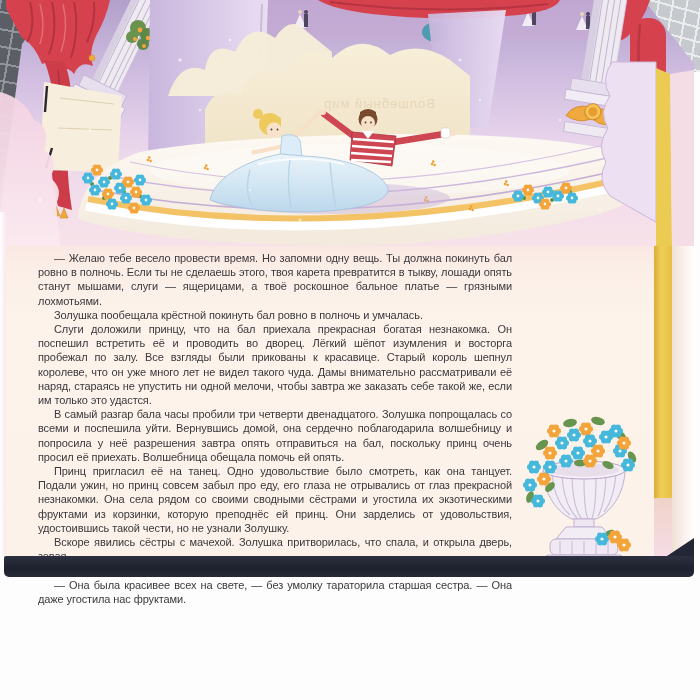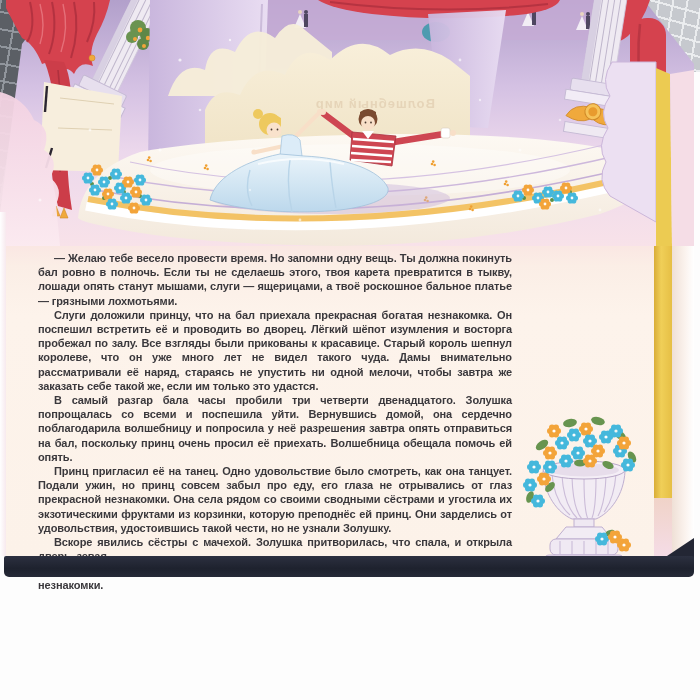--- a/index.html
+++ b/index.html
@@ -1,17 +1,17 @@
 <!DOCTYPE html>
 <html><head>
 <meta charset="utf-8">
 <style>
   html,body{margin:0;padding:0;}
   body{width:700px;height:700px;background:#fcfbfa;font-family:"Liberation Sans","DejaVu Sans",sans-serif;}
-  .photo{position:relative;width:700px;height:700px;overflow:hidden;background:#fdfdfd;font-weight:bold;}
+  .photo{position:relative;width:700px;height:700px;overflow:hidden;background:#fdfdfd;}
 
   
   .grid-tl{position:absolute;left:0;top:0;width:66px;height:220px;z-index:0;
     background-color:#5b5f65;
     background-image:repeating-linear-gradient(100deg,rgba(150,155,162,.9) 0 2px,transparent 2px 17px),
                      repeating-linear-gradient(10deg,rgba(150,155,162,.9) 0 2px,transparent 2px 17px);}
   .grid-tr{position:absolute;right:0;top:0;width:56px;height:72px;z-index:0;
     background-color:#c6c9ce;
     background-image:repeating-linear-gradient(100deg,rgba(236,238,240,.95) 0 2px,transparent 2px 14px),
                      repeating-linear-gradient(15deg,rgba(236,238,240,.95) 0 2px,transparent 2px 14px);}
@@ -414,25 +414,27 @@
       <use href="#vf" fill="#f3a43a" transform="translate(34,22)"></use>
         <use href="#vf" fill="#45b8dc" transform="translate(10,76)"></use>
       <use href="#vf" fill="#45b8dc" transform="translate(18,92)"></use>
         <use href="#vf" fill="#45b8dc" transform="translate(96,22)"></use>
       <use href="#vf" fill="#45b8dc" transform="translate(82,130)"></use>
         <use href="#vf" fill="#f3a43a" transform="translate(95,128)"></use>
       <use href="#vf" fill="#f3a43a" transform="translate(104,136)"></use>
     </svg>
 
     <p>— Желаю тебе весело провести время. Но запомни одну вещь. Ты должна покинуть бал ровно в полночь. Если ты не сделаешь этого, твоя карета превратится в тыкву, лошади опять станут мышами, слуги — ящерицами, а твоё роскошное бальное платье — грязными лохмотьями.</p>
+    <p>Золушка пообещала крёстной покинуть бал ровно в полночь и умчалась.</p>
     <p>Слуги доложили принцу, что на бал приехала прекрасная богатая незнакомка. Он поспешил встретить её и проводить во дворец. Лёгкий шёпот изумления и восторга пробежал по залу. Все взгляды были прикованы к красавице. Старый король шепнул королеве, что он уже много лет не видел такого чуда. Дамы внимательно рассматривали её наряд, стараясь не упустить ни одной мелочи, чтобы завтра же заказать себе такой же, если им только это удастся.</p>
     <p>В самый разгар бала часы пробили три четверти двенадцатого. Золушка попрощалась со всеми и поспешила уйти. Вернувшись домой, она сердечно поблагодарила волшебницу и попросила у неё разрешения завтра опять отправиться на бал, поскольку принц очень просил её приехать. Волшебница обещала помочь ей опять.</p>
     <p>Принц пригласил её на танец. Одно удовольствие было смотреть, как она танцует. Подали ужин, но принц совсем забыл про еду, его глаза не отрывались от глаз прекрасной незнакомки. Она села рядом со своими сводными сёстрами и угостила их экзотическими фруктами из корзинки, которую преподнёс ей принц. Они зарделись от удовольствия, удостоившись такой чести, но не узнали Золушку.</p>
     <p>Вскоре явились сёстры с мачехой. Золушка притворилась, что спала, и открыла дверь, зевая.</p>
     <p>Сёстры были в страшном возбуждении от появления на балу красавицы-незнакомки.</p>
+    <p>— Она была красивее всех на свете, — без умолку тараторила старшая сестра. — Она даже угостила нас фруктами.</p>
   </div>
 
   <div class="edge-yellow"></div>
   <div class="edge-pink"></div>
   <div class="edge-outer"></div>
   <div class="navy-corner"></div>
   <div class="book-bottom"></div>
 </div>
 
 </body></html>

